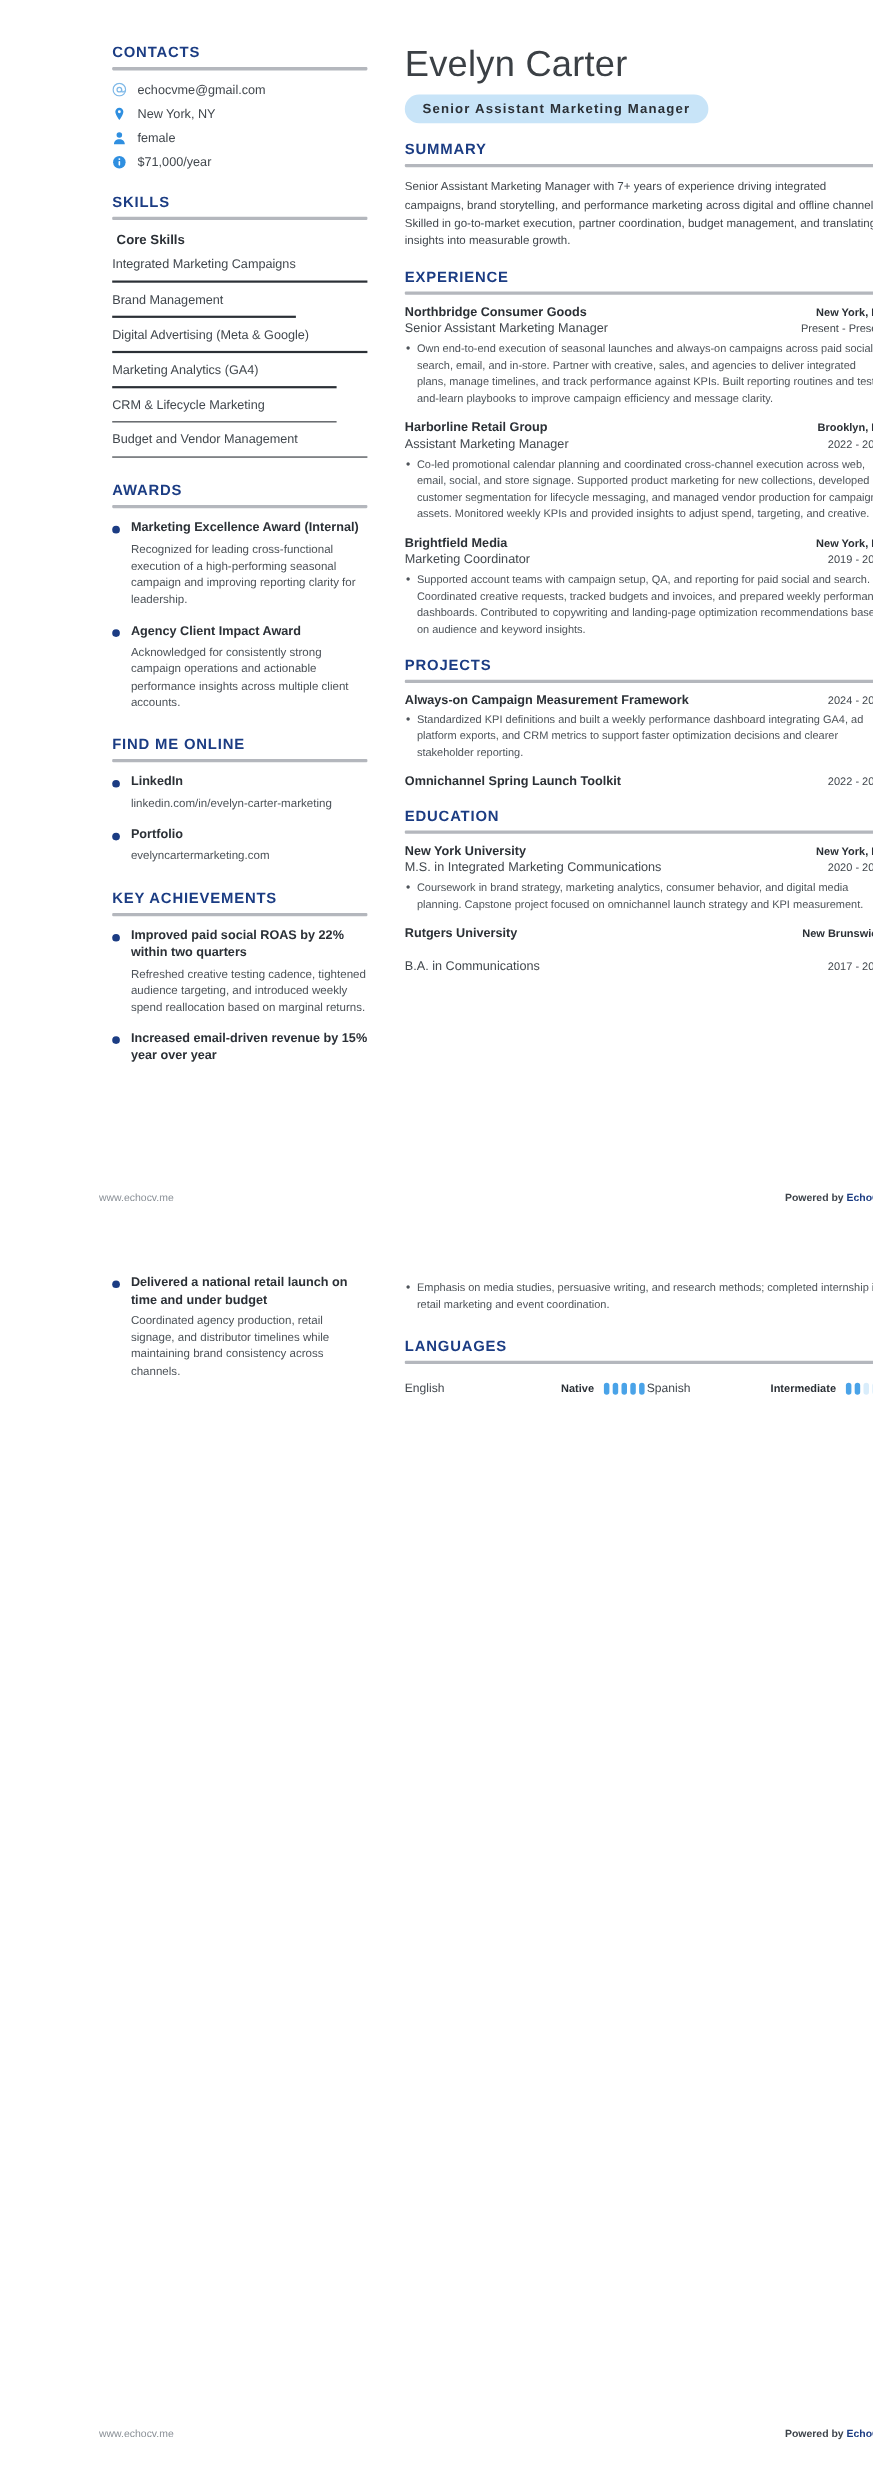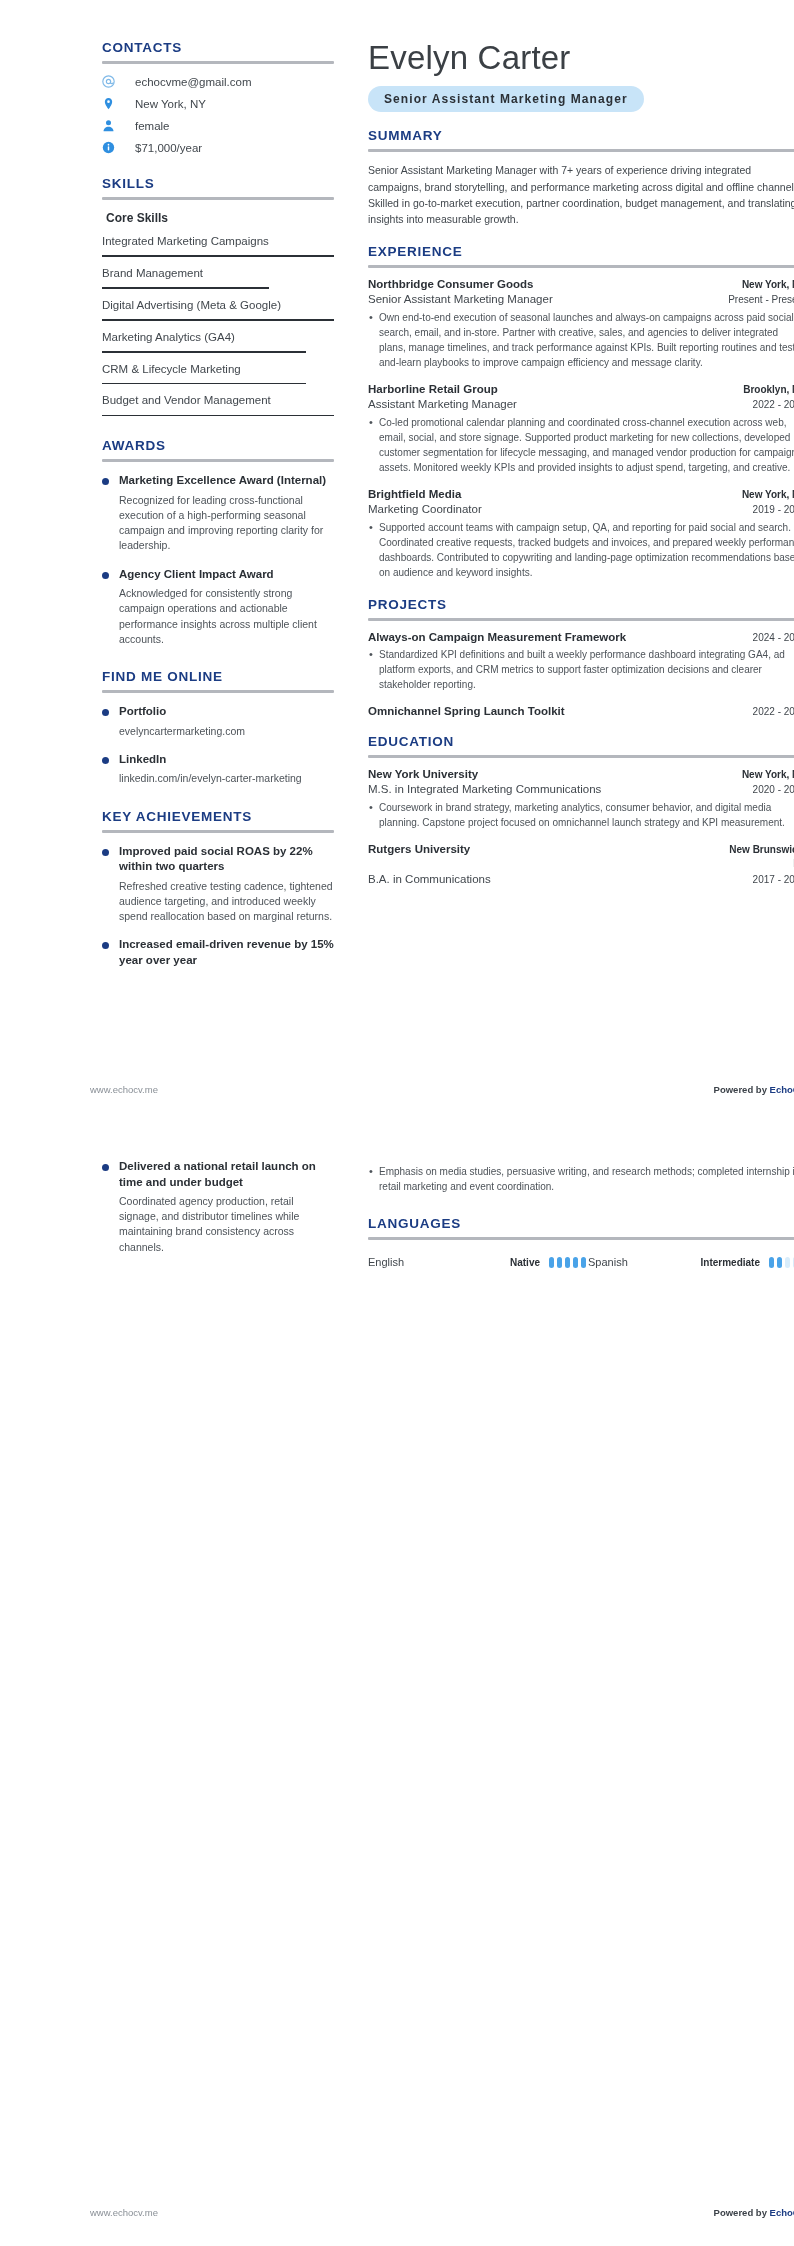--- a/index.html
+++ b/index.html
@@ -16,21 +16,21 @@
   .right{flex:1 1 auto;padding-left:14px;box-sizing:border-box;}
 
   
   .sec-h{font-size:13.5px;font-weight:bold;letter-spacing:.055em;color:#1b3c83;margin:0 0 6px 0;text-transform:uppercase;}
   .sec-rule{height:3px;background:#b4b7bd;margin-bottom:11px;border-radius:1px;}
   .sec{margin-bottom:22px;}
   .sec-r{margin-bottom:17px;}
   .sec-rule-r{height:3px;background:#b4b7bd;margin-bottom:10px;border-radius:1px;}
 
   
-  .contact-row{display:flex;align-items:center;gap:20px;margin-bottom:9px;font-size:11.5px;color:#41474d;}
+  .contact-row{display:flex;align-items:center;gap:10px;margin-bottom:9px;font-size:11.5px;color:#41474d;}
   .ci{width:13px;height:13px;flex:0 0 13px;display:flex;align-items:center;justify-content:center;}
   .ci svg{display:block;}
 
   
   .skills-title{font-size:12px;font-weight:bold;color:#2b3036;margin:2px 0 9px 4px;}
   .skill{margin-bottom:9px;}
   .skill-name{font-size:11.5px;color:#41474d;margin-bottom:7px;line-height:1.25;}
   .skill-bar{height:1.5px;background:#2b3036;}
 
   
@@ -178,29 +178,29 @@
           </div>
         </div>
 
         <div class="sec">
           <div class="sec-h">FIND ME ONLINE</div>
           <div class="sec-rule"></div>
 
           <div class="b-item">
             <div class="b-dot"></div>
             <div class="b-body">
+              <div class="b-title">LinkedIn</div>
+              <div class="b-link">linkedin.com/in/evelyn-carter-marketing</div>
+            </div>
+          </div>
+          <div class="b-item">
+            <div class="b-dot"></div>
+            <div class="b-body">
               <div class="b-title">Portfolio</div>
               <div class="b-link">evelyncartermarketing.com</div>
-            </div>
-          </div>
-          <div class="b-item">
-            <div class="b-dot"></div>
-            <div class="b-body">
-              <div class="b-title">LinkedIn</div>
-              <div class="b-link">linkedin.com/in/evelyn-carter-marketing</div>
             </div>
           </div>
         </div>
 
         <div class="sec">
           <div class="sec-h">KEY ACHIEVEMENTS</div>
           <div class="sec-rule"></div>
 
           <div class="b-item">
             <div class="b-dot"></div>

